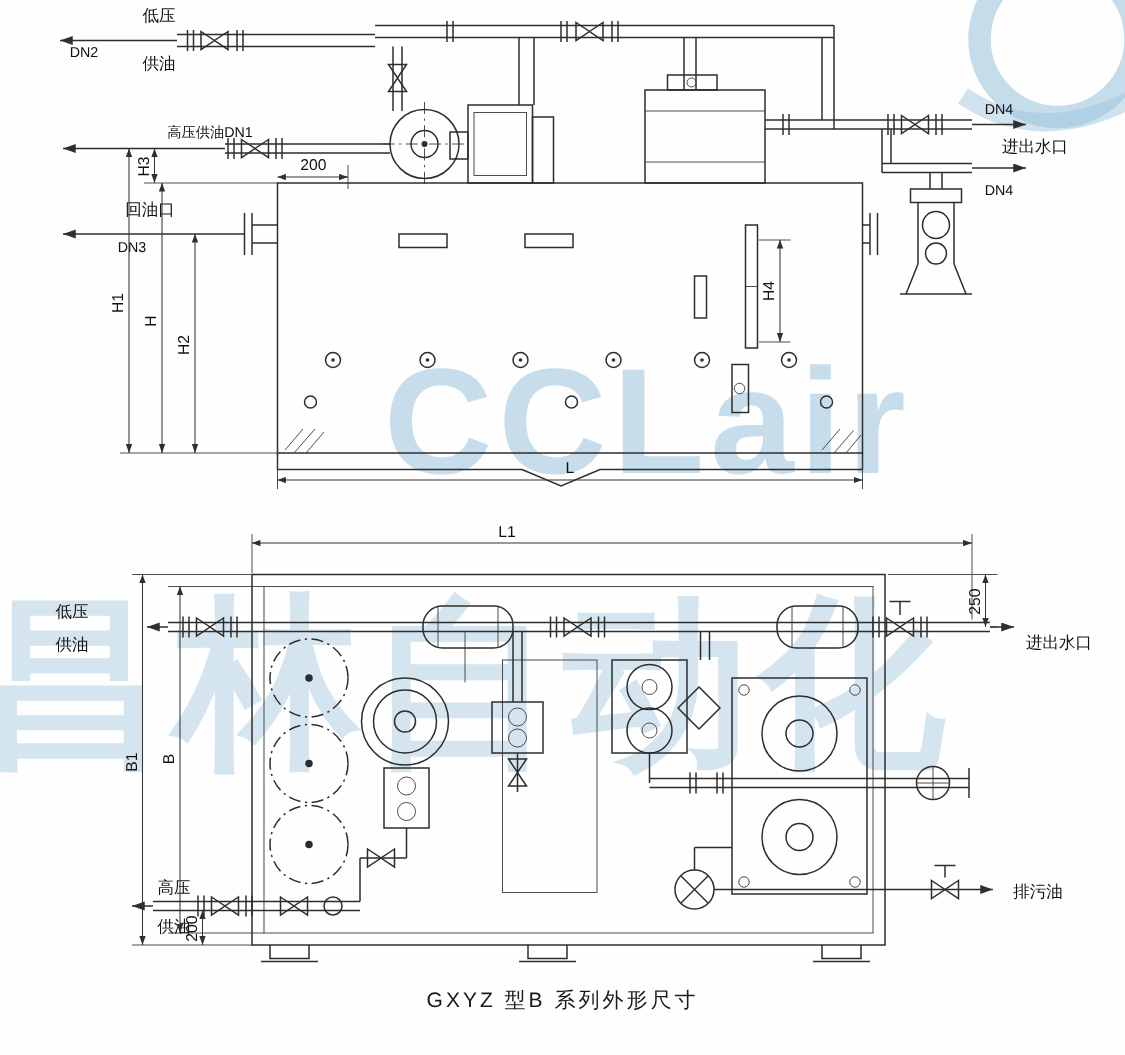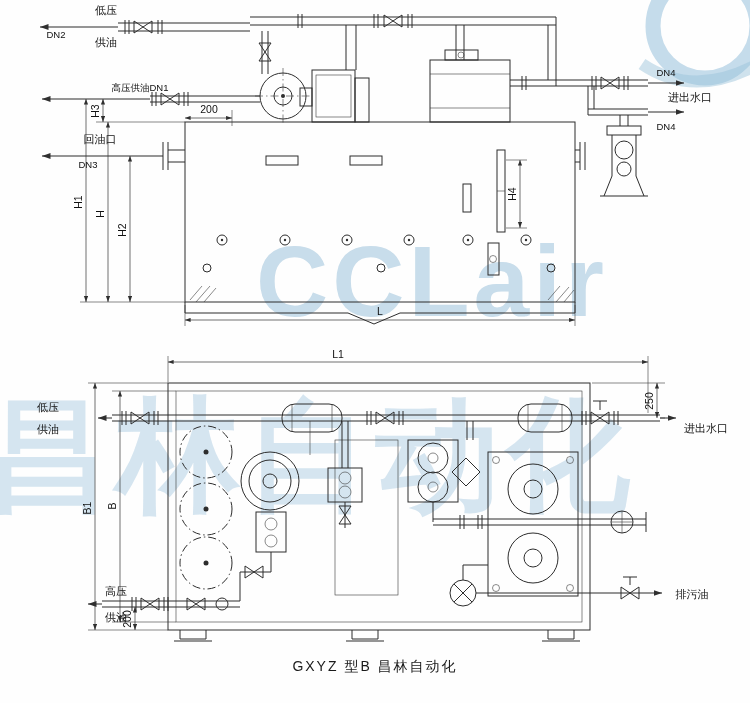--- a/index.html
+++ b/index.html
@@ -376,14 +376,14 @@
         <line class="dm" x1="95" y1="383" x2="95" y2="630" marker-start="url(#aS)" marker-end="url(#aE)"></line>
         <text class="di" x="91" y="508" text-anchor="middle" transform="rotate(-90 91 508)">B1</text>
         <line class="lt" x1="112" y1="391" x2="176" y2="391"></line>
         <line class="lt" x1="112" y1="622" x2="176" y2="622"></line>
         <line class="dm" x1="120" y1="391" x2="120" y2="622" marker-start="url(#aS)" marker-end="url(#aE)"></line>
         <text class="di" x="116" y="506" text-anchor="middle" transform="rotate(-90 116 506)">B</text>
       </g>
     </g>
   </svg>
 
-  <div class="caption">GXYZ 型B 昌林自动化</div>
+  <div class="caption">GXYZ 型B 系列外形尺寸</div>
 </div>
 
 </body></html>

